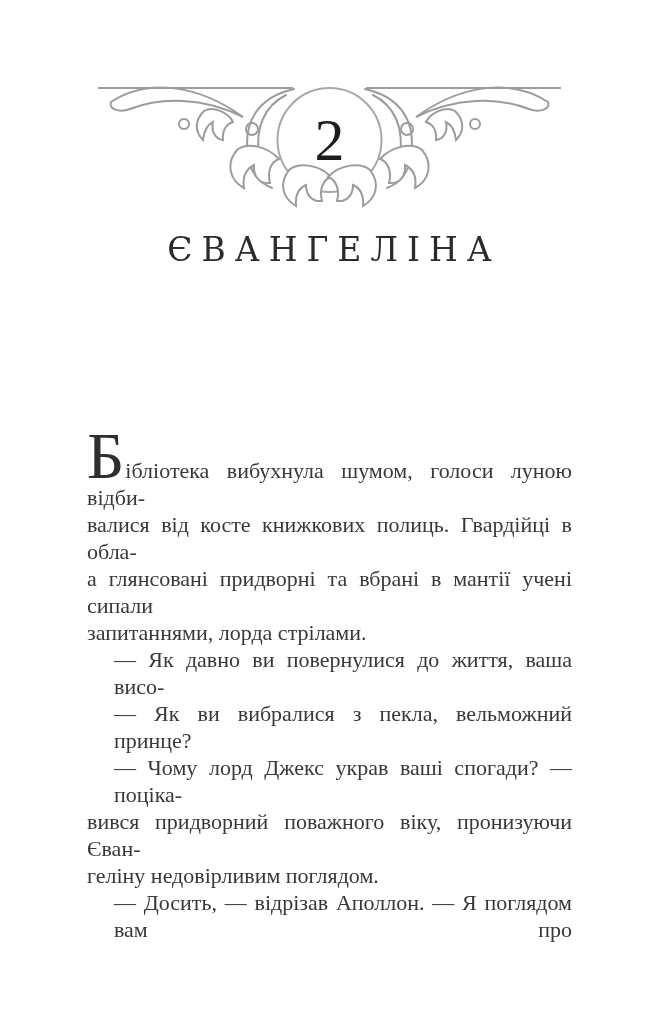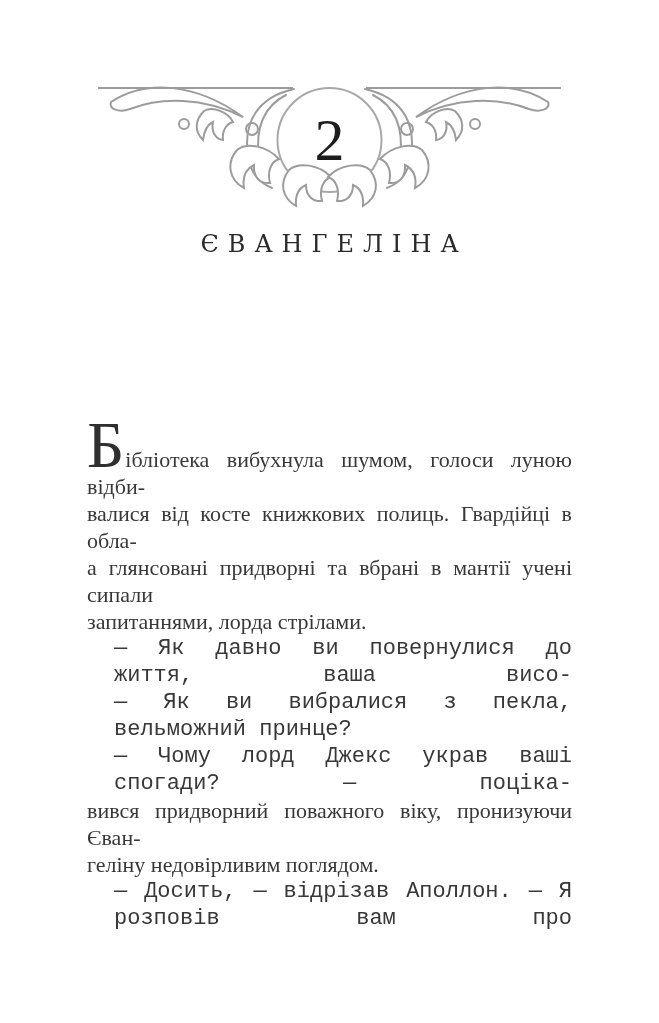--- a/index.html
+++ b/index.html
@@ -28,39 +28,39 @@
     font-size: 60px;
     fill: #1d1d1d;
   }
   
   .title {
     margin: 10px 0 0;
     padding-left: 9px; 
     text-align: center;
     font-family: "DejaVu Serif", serif;
     font-weight: 400;
-    font-size: 24px;
+    font-size: 33px;
     letter-spacing: 9px;
     color: #2b2b2b;
   }
   
   .body-text {
     margin: 187px 87px 16px 87px;
     font-size: 22px;
     line-height: 27px;
     color: #383838;
   }
   .para { margin: 0; }
   .line {
     text-align: justify;
     text-align-last: justify;
     white-space: normal;
   }
   .line.last { text-align-last: left; }
-  .para.indent .line.first { padding-left: 27px; font-family: Liberation Mono, monospace; }
+  .para.indent .line.first { padding-left: 27px; }
   .raised-cap {
     font-size: 65px;
     line-height: 0;
     letter-spacing: 1px;
     color: #2f2f2f;
   }
 </style>
 </head>
 <body>
 
@@ -124,17 +124,17 @@
       </div>
       <div class="para indent">
         <div class="line last first">— Як ви вибралися з пекла, вельможний принце?</div>
       </div>
       <div class="para indent">
         <div class="line first">— Чому лорд Джекс украв ваші спогади? — поціка-</div>
         <div class="line">вився придворний поважного віку, пронизуючи Єван-</div>
         <div class="line last">геліну недовірливим поглядом.</div>
       </div>
       <div class="para indent">
-        <div class="line first">— Досить, — відрізав Аполлон. — Я розповів вам про</div>
+        <div class="line first">— Досить, — відрізав Аполлон. — Я поглядом вам про</div>
       </div>
     </div>
 
 </div>
 
 </body></html>

